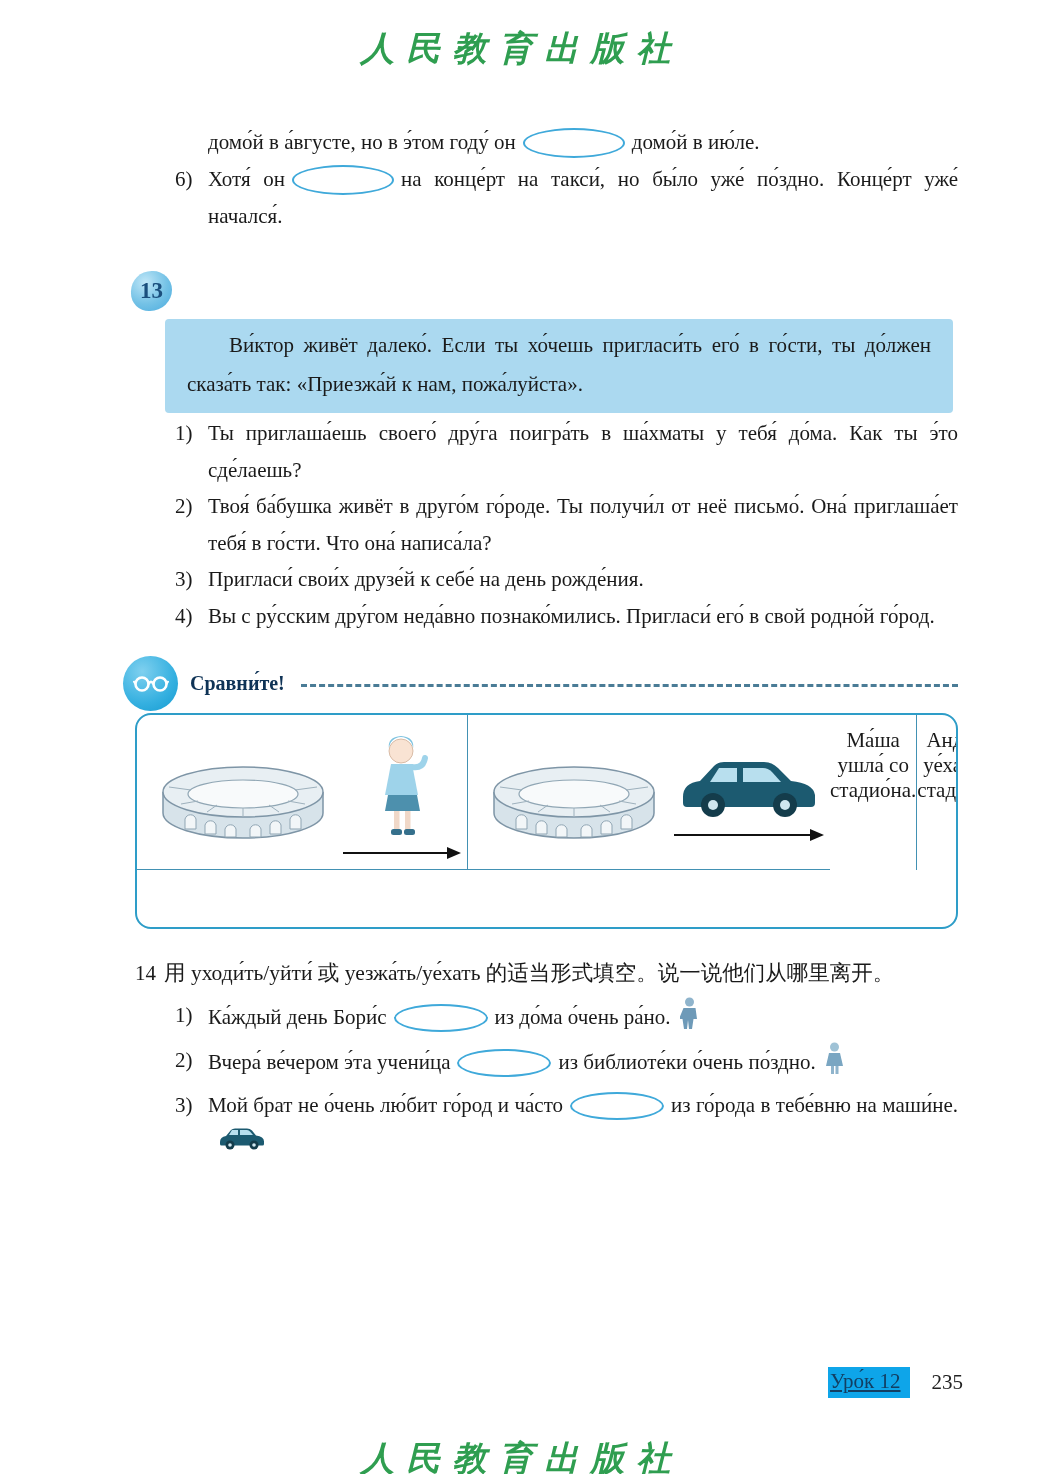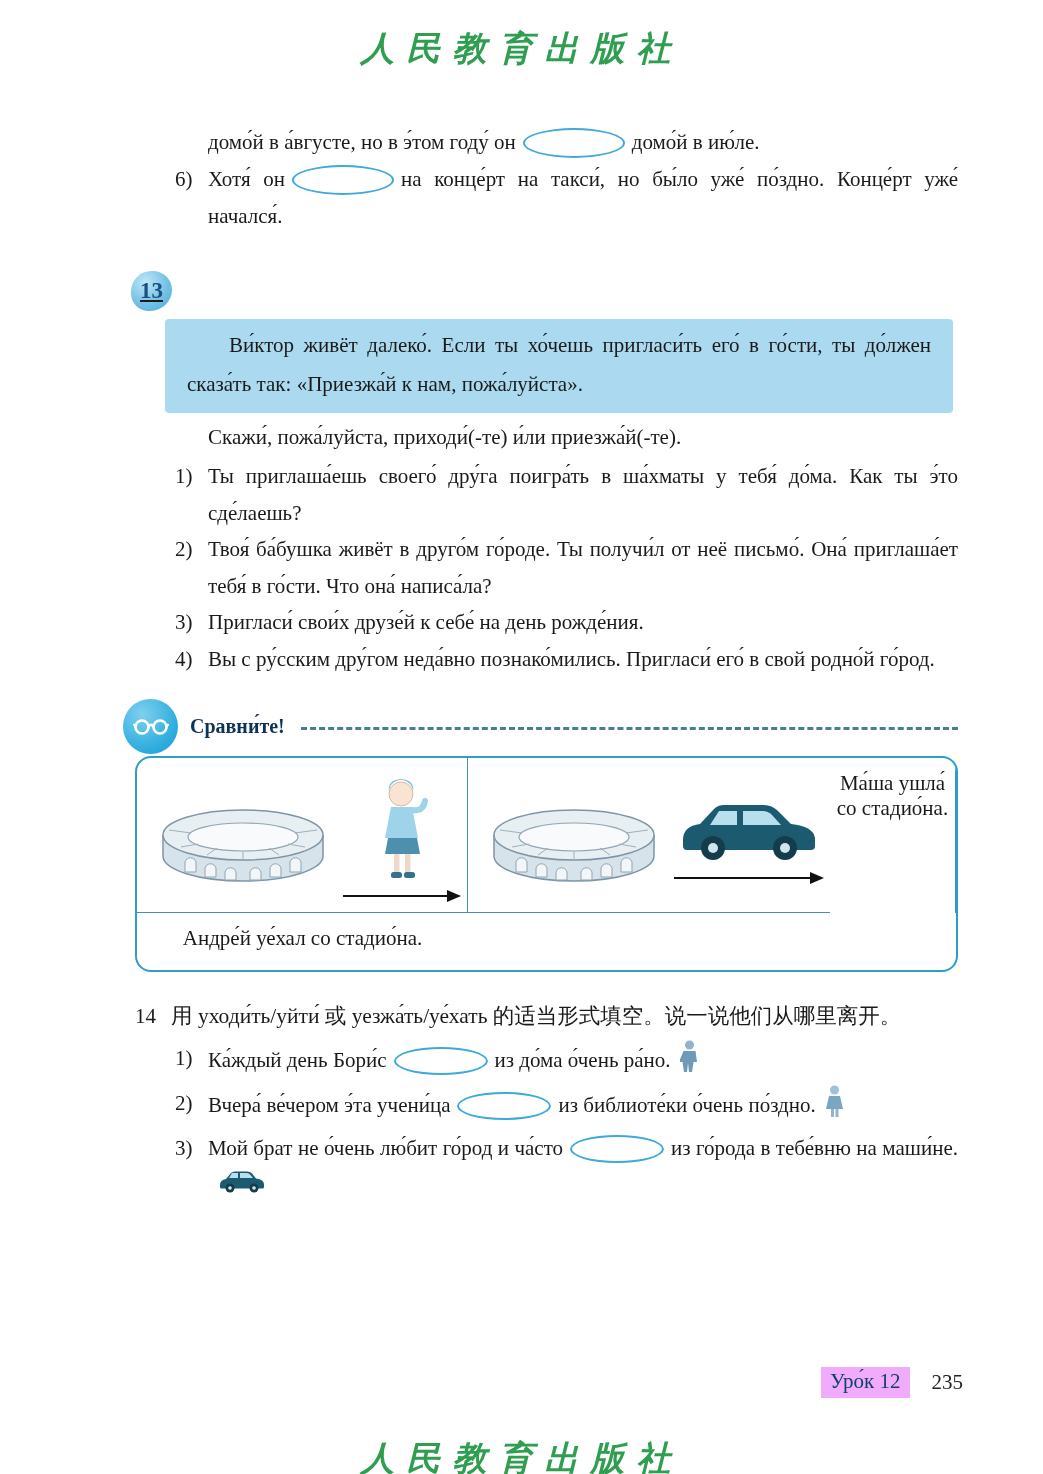--- a/index.html
+++ b/index.html
@@ -29,21 +29,21 @@
 
   .blank {
     display:inline-block; width:102px; height:30px; background:#fff;
     border:2px solid #3fa9da; border-radius:50%;
     vertical-align:middle; margin:0 7px 3px 7px;
   }
   .blank.sm { width:94px; height:28px; }
 
   
   .ex13 { margin-top:36px; }
-  .ex-head { display:flex; align-items:center; gap:10px; margin-left:-4px;text-decoration:underline; }
+  .ex-head { display:flex; align-items:center; gap:10px; margin-left:-4px; }
   .badge13 {
     position:relative; display:inline-flex; align-items:center; justify-content:center;
     width:41px; height:40px; flex:none;
     background:radial-gradient(circle at 35% 28%, #bfe6f7 0%, #74c2e6 55%, #49aade 100%);
     border-radius:52% 48% 55% 45%;
     color:#1b4f7d; font-weight:bold; font-size:23px;
   }
   .instr { font-size:21.5px; }
 
   .passage {
@@ -65,45 +65,45 @@
     background:radial-gradient(circle at 35% 28%, #7fd0ef 0%, #35b0e0 60%, #149ad0 100%);
     display:flex; align-items:center; justify-content:center;
     margin-right:12px;
   }
   .cmp-title { font-weight:bold; color:#0f3356; font-size:20px; margin-right:16px; white-space:nowrap; }
   .cmp-dash { flex:1; border-top:3px dashed #4a7c96; margin-top:3px; }
 
   .cmp-box {
     margin-top:2px; width:100%; height:216px;
     border:2.5px solid #2e9dc8; border-radius:16px; background:#fff;
-    display:grid; grid-template-columns:1fr 1fr 1fr; grid-template-rows:1fr 57px;
+    display:grid; grid-template-columns:1fr 1fr 1fr 1fr; grid-template-rows:1fr 57px;
     overflow:hidden;
   }
   .img-cell { display:flex; align-items:flex-start; padding:16px 6px 0 20px; gap:14px; border-bottom:1.5px solid #4291b3; }
   .img-cell.left  { border-right:1.5px solid #4291b3; }
   .cap-cell { text-align:center; padding-top:13px; font-size:21px; }
   .cap-cell.left { border-right:1.5px solid #4291b3; }
   .stadium { margin-top:30px; flex:none; }
   .mover { display:flex; flex-direction:column; align-items:center; gap:7px; margin-top:4px; }
   .mover.car-side { margin-top:18px; }
 
   
   .ex14 { margin-top:26px; }
-  .ex14-head { display:flex; gap:15px; line-height:37px; }
+  .ex14-head { display:flex; gap:8px; line-height:37px; }
   .num14 { flex:none; }
   .items14 { margin-top:5px; }
   .items14 .li { line-height:37px; }
   .inline-icon { display:inline-block; vertical-align:middle; margin-left:9px; }
 
   
   .footer-row {
     position:absolute; right:80px; bottom:92px;
     display:flex; align-items:center; gap:22px; font-size:21px;
   }
-  .lesson-badge { background:#f0abfc; color:#123f63; padding:2px 9px 4px 9px; }
+  .lesson-badge { background:#0ea5e9; color:#123f63; padding:2px 9px 4px 2px;text-decoration:underline; }
   .page-num { color:#222; }
 </style>
 </head>
 <body>
 
 <div class="page">
 
   <div class="logo top">人民教育出版社</div>
 
   <main class="content">
@@ -124,21 +124,20 @@
       <div class="ex-head">
         <span class="badge13">
             <span>13</span>
           </span>
       </div>
 
       <div class="passage">
         <p>Ви́ктор живёт далеко́. Если ты хо́чешь пригласи́ть его́ в го́сти, ты до́лжен сказа́ть так: «Приезжа́й к нам, пожа́луйста».</p>
       </div>
 
-      <p class="prompt">Скажи́, пожа́луйста, приходи́(-те) и́ли приезжа́й(-те).</p>
 
       <div class="items13">
         <div class="li">
           <span class="num">1)</span>
           <p class="li-text">Ты приглаша́ешь своего́ дру́га поигра́ть в ша́хматы у тебя́ до́ма. Как ты э́то сде́лаешь?</p>
         </div>
         <div class="li">
           <span class="num">2)</span>
           <p class="li-text">Твоя́ ба́бушка живёт в друго́м го́роде. Ты получи́л от неё письмо́. Она́ приглаша́ет тебя́ в го́сти. Что она́ написа́ла?</p>
         </div>

